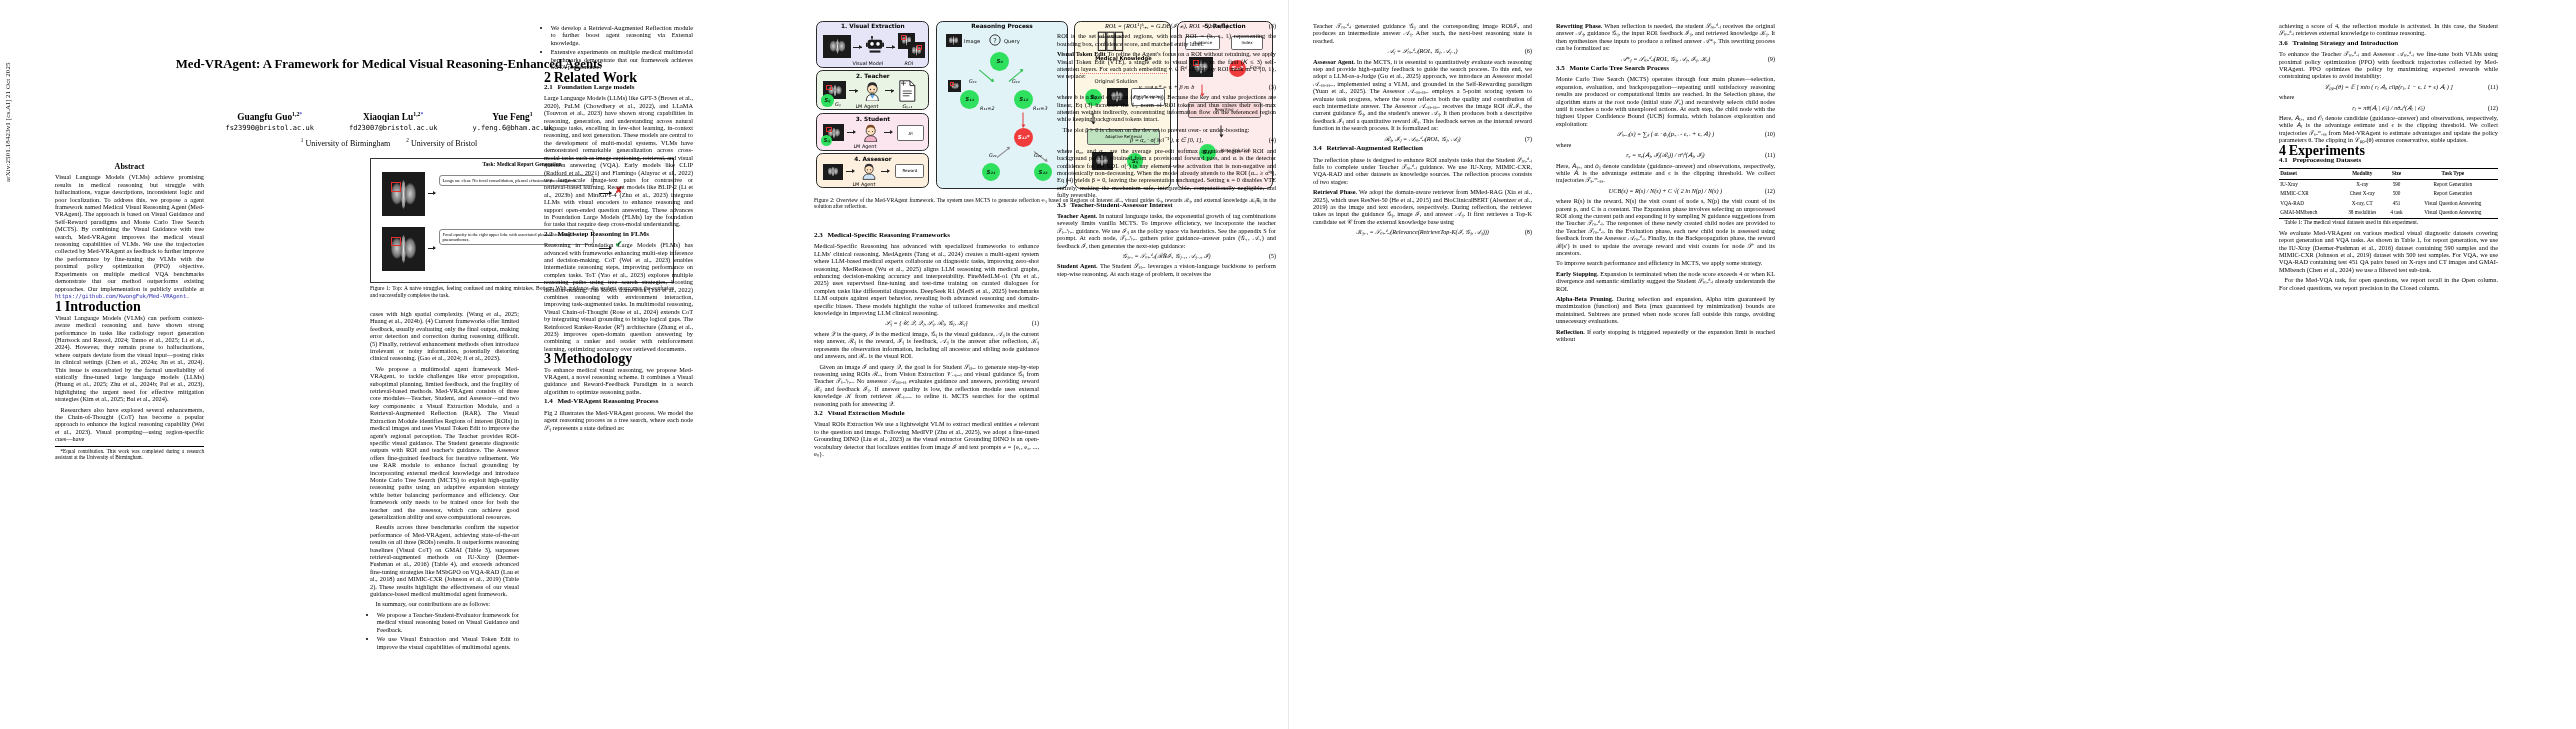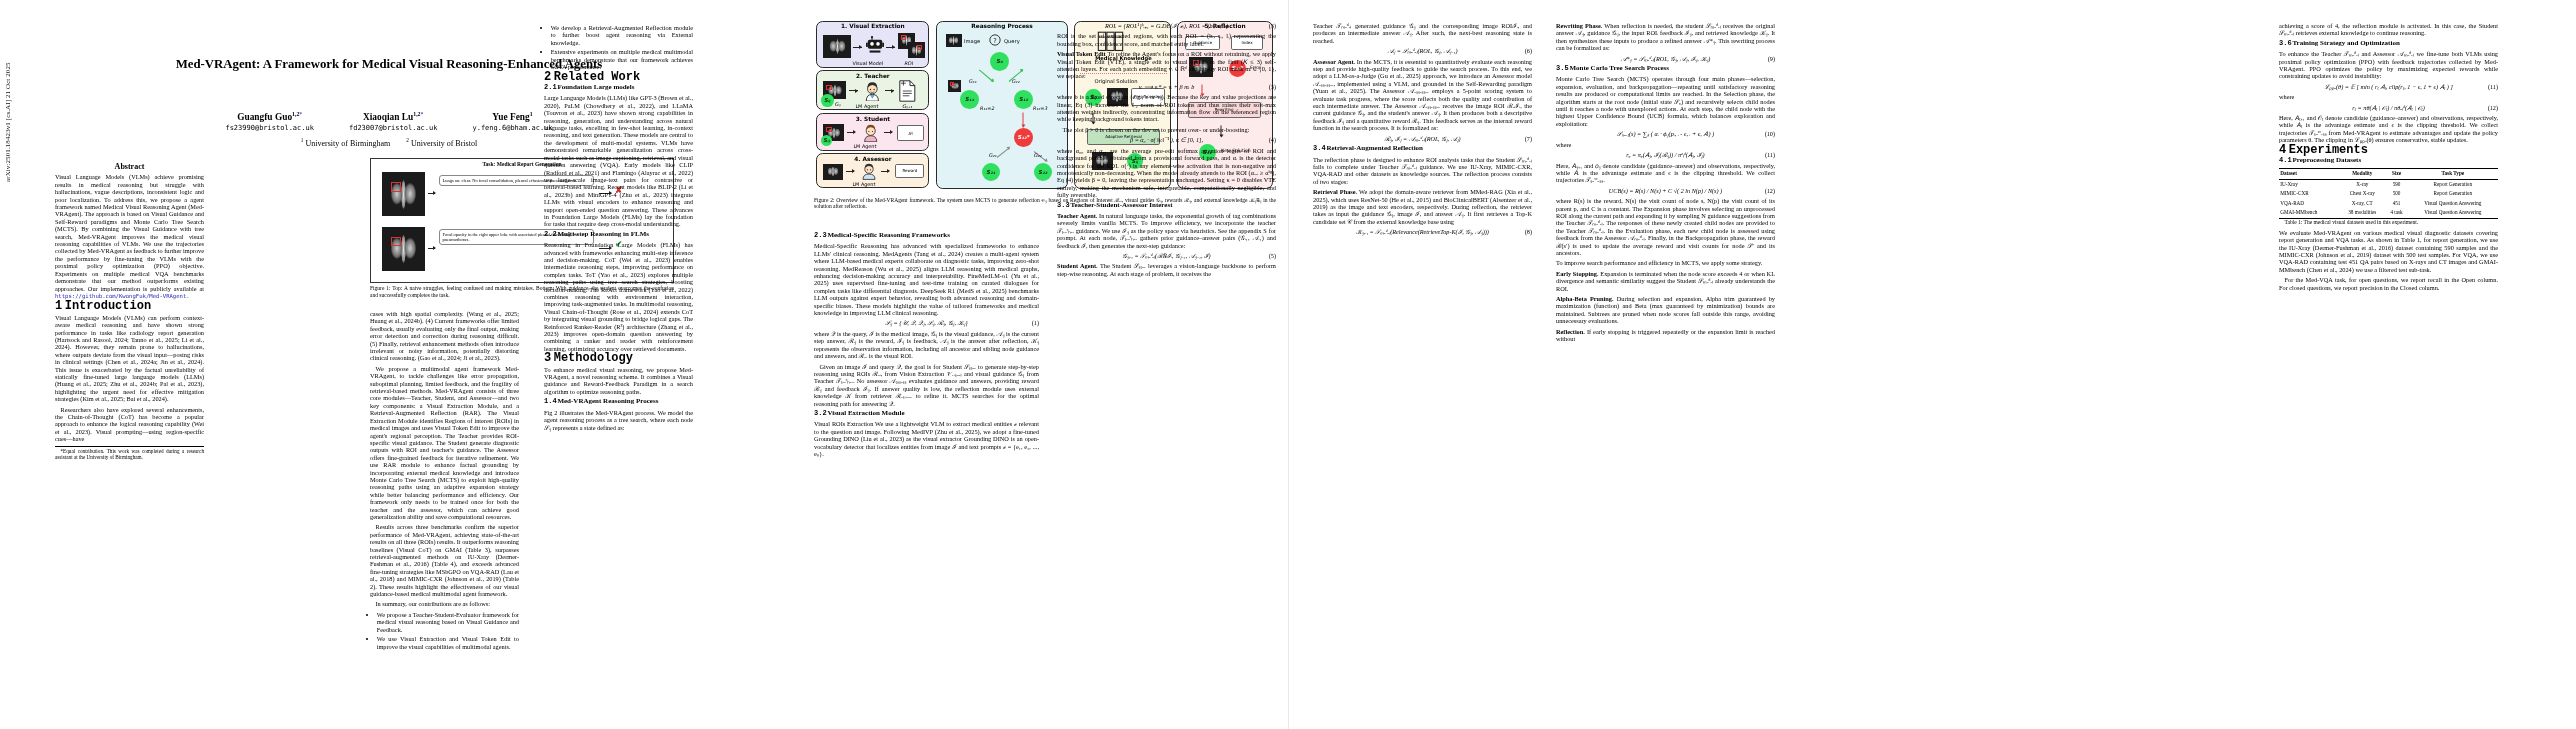--- a/index.html
+++ b/index.html
@@ -39,24 +39,24 @@
   .affil {
     position:absolute; left:55px; top:137px; width:668px;
     text-align:center; font-size:8px;
   }
   .affil sup { font-size:5.2px; }
   .affil .gap { display:inline-block; width:16px; }
 
   .col { position:absolute; font-size:6.3px; line-height:7.4px; text-align:justify; }
   .col p { margin:0 0 3px 0; text-indent:5.5px; }
   .col p.noind { text-indent:0; }
-  .h1 { font-weight:bold; font-size:12px; margin:5.5px 0 3.6px 0; text-indent:0 !important;font-family:Liberation Mono, monospace; }
+  .h1 { font-weight:bold; font-size:14px; margin:5.5px 0 3.6px 0; text-indent:0 !important; }
   .h1 .num { display:inline-block; width:9.7px; }
   .h2 { font-weight:bold; font-size:7px; margin:4.3px 0 2.4px 0; text-indent:0 !important; }
-  .h2 .num { display:inline-block; width:13.4px;font-family:Liberation Mono, monospace; }
+  .h2 .num { display:inline-block; width:13.4px; }
   .abs-h { font-weight:bold; font-size:8px; text-align:center; margin:0 0 3.6px 0; text-indent:0 !important; }
   .mono { font-family:"DejaVu Sans Mono", monospace; font-size:5.6px; color:#2b2bb5; }
   .bb { font-weight:bold; }
   .eq { text-align:center; font-style:italic; margin:3px 0; text-indent:0 !important; font-size:6.2px; position:relative; }
   .eq .n { position:absolute; right:0; font-style:normal; }
   .caption { font-size:5.5px; line-height:6.6px; text-align:justify; text-indent:0; margin-top:2.4px; }
   .footn { font-size:5.2px; line-height:6px; text-align:justify; border-top:0.6px solid #000; padding-top:1.8px; margin-top:3px; text-indent:0; }
 
   ul.bl { margin:1.8px 0 3px 0; padding-left:6.7px; }
   ul.bl li { margin-bottom:2.4px; text-align:justify; }
@@ -440,21 +440,21 @@
     <p class="eq"><span>UCB(s) = R(s) / N(s) + C √( 2 ln N(p) / N(s) )</span><span class="n">(12)</span></p>
     <p class="noind">where R(s) is the reward, N(s) the visit count of node s, N(p) the visit count of its parent p, and C is a constant. The Expansion phase involves selecting an unprocessed ROI along the current path and expanding it by sampling N guidance suggestions from the Teacher 𝒯ₘₒᵈₑₗ. The responses of these newly created child nodes are provided to the Teacher 𝒯ₘₒᵈₑₗ. In the Evaluation phase, each new child node is assessed using feedback from the Assessor 𝒜ₘₒᵈₑₗ. Finally, in the Backpropagation phase, the reward ℛ(s′) is used to update the average reward and visit counts for node 𝒮′ and its ancestors.</p>
     <p class="noind">To improve search performance and efficiency in MCTS, we apply some strategy.</p>
     <p class="noind"><span class="bb">Early Stopping.</span> <span>Expansion is terminated when the node score exceeds 4 or when KL divergence and semantic similarity suggest the Student 𝒮ₘₒᵈₑₗ already understands the ROI.</span></p>
     <p class="noind"><span class="bb">Alpha-Beta Pruning.</span> <span>During selection and expansion, Alpha trim guaranteed by maximization (function) and Beta (max guaranteed by minimization) bounds are maintained. Subtrees are pruned when node scores fall outside this range, avoiding unnecessary evaluations.</span></p>
     <p class="noind"><span class="bb">Reflection.</span> <span>If early stopping is triggered repeatedly or the expansion limit is reached without</span></p>
   </div>
 
   <div class="col" id="c8" style="left:990px; top:22px; width:219px; height:699px;">
     <p class="noind">achieving a score of 4, the reflection module is activated. In this case, the Student 𝒮ₘₒᵈₑₗ retrieves external knowledge to continue reasoning.</p>
-    <p class="h2"><span class="num">3.6</span><span>Training Strategy and Optimization</span></p>
+    <p class="h2"><span class="num">3.6</span><span>Training Strategy and Introduction</span></p>
     <p class="noind">To enhance the Teacher 𝒯ₘₒᵈₑₗ and Assessor 𝒜ₘₒᵈₑₗ we fine-tune both VLMs using proximal policy optimization (PPO) with feedback trajectories collected by Med-VRAgent. PPO optimizes the policy by maximizing expected rewards while constraining updates to avoid instability:</p>
     <p class="eq"><span>ℒₚₚₒ(θ) = 𝔼 [ min ( rₜ 𝐴ₜ, clip(rₜ, 1 − ϵ, 1 + ϵ) 𝐴ₜ ) ]</span><span class="n">(11)</span></p>
     <p class="noind">where</p>
     <p class="eq"><span>rₜ = πθ(𝐴ₜ | 𝒪ₜ) / πθₒₗᵈ(𝐴ₜ | 𝒪ₜ)</span><span class="n">(12)</span></p>
     <p class="noind">Here, 𝐴ₜ₊₁ and 𝒪ₜ denote candidate (guidance–answer) and observations, respectively, while 𝐴ₜ is the advantage estimate and ϵ is the clipping threshold. We collect trajectories 𝒯ₛᵤᶜᶜₑₛₛ from Med-VRAgent to estimate advantages and update the policy parameters θ. The clipping in ℒₚₚₒ(θ) ensures conservative, stable updates.</p>
     <p class="h1"><span class="num">4</span><span>Experiments</span></p>
     <p class="h2"><span class="num">4.1</span><span>Preprocessing Datasets</span></p>
 
     <table class="tbl">
       <thead>

